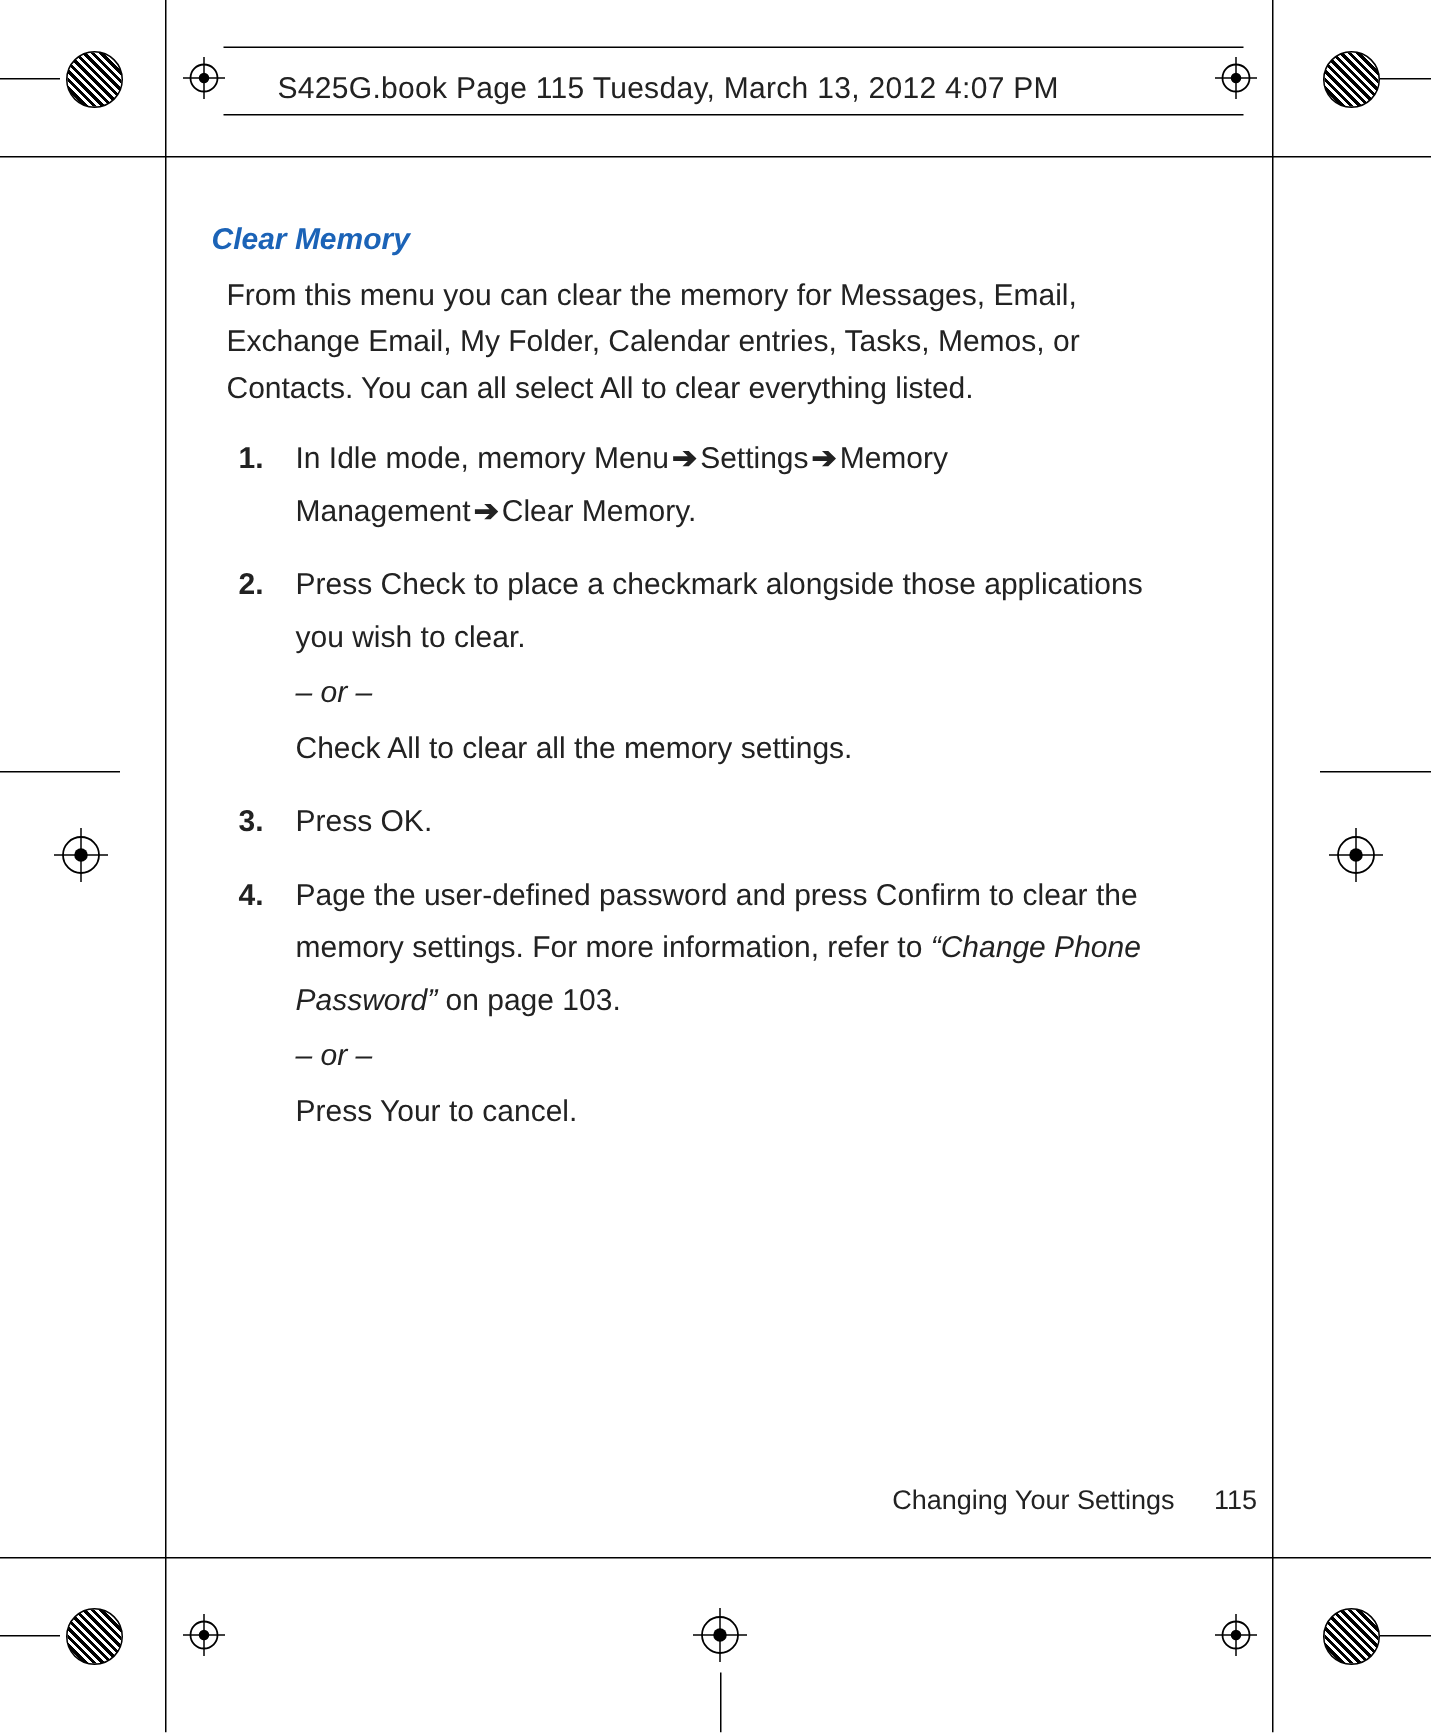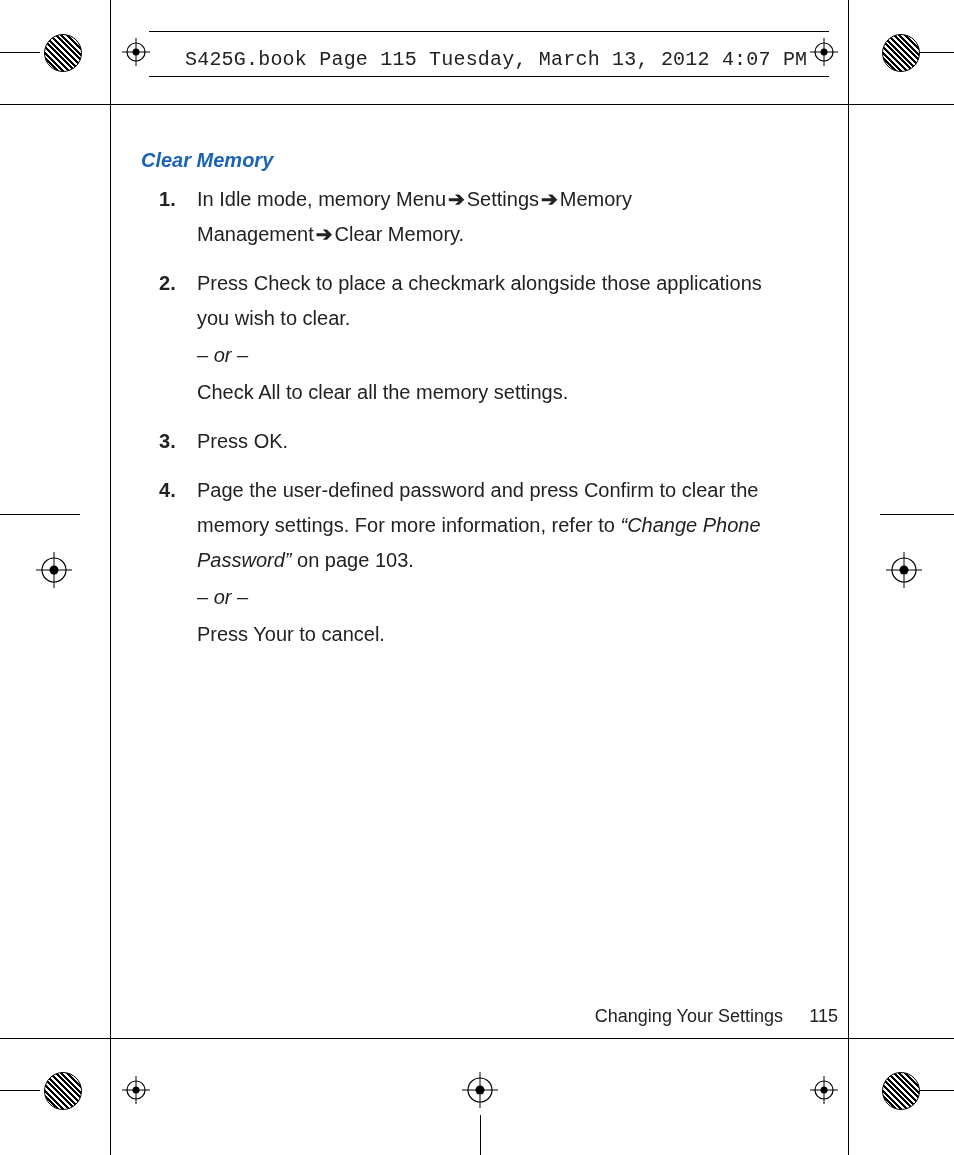--- a/index.html
+++ b/index.html
@@ -12,21 +12,21 @@
     font-stretch: condensed;
     color: #222;
     position: relative;
     overflow: hidden;
   }
   
   .slug {
     position: absolute;
     left: 185px;
     top: 48px;
-    font-family: Liberation Mono, monospace;
+    font-family: Liberation Sans, sans-serif;
     font-size: 20px;
     letter-spacing: 0.2px;
   }
   .slug-rule-top {
     position: absolute;
     left: 149px;
     top: 31px;
     width: 680px;
     border-top: 1px solid #000;
   }
@@ -85,21 +85,21 @@
   
   .footer {
     position: absolute;
     left: 0;
     top: 990px;
     width: 954px;
     text-align: right;
     font-size: 18px;
   }
   .footer-inner { padding-right: 116px; }
-  .footer .pnum { display: inline-block; width: 50px; text-align: right; margin-top: 16px; }
+  .footer .pnum { display: inline-block; width: 50px; text-align: right; }
 
   
   .reg {
     position: absolute;
     width: 28px;
     height: 28px;
   }
   .reg svg { width: 28px; height: 28px; display:block; }
   .reg.big { width: 36px; height: 36px; }
   .reg.big svg { width: 36px; height: 36px; }
@@ -197,20 +197,21 @@
 <div class="hline" style="left:0; top:514px; width:80px;"></div>
 <div class="hline" style="left:880px; top:514px; width:74px;"></div>
 <div class="vline" style="left:480px; top:1115px; height:40px;"></div>
 
 <div class="slug-rule-top"></div>
 <div class="slug">S425G.book  Page 115  Tuesday, March 13, 2012  4:07 PM</div>
 <div class="slug-rule-bottom"></div>
 
 <div class="content">
   <div class="section-title">Clear Memory</div>
+  <div class="intro">From this menu you can clear the memory for Messages, Email, Exchange Email, My Folder, Calendar entries, Tasks, Memos, or Contacts. You can all select All to clear everything listed.</div>
 
   <ol class="steps">
     <li>
       <span>In Idle mode, memory </span><span class="b">Menu</span><span class="arrow">➔</span><span class="b">Settings</span><span class="arrow">➔</span><span class="b">Memory Management</span><span class="arrow">➔</span><span class="b">Clear Memory</span><span>.</span>
     </li>
     <li>
       <span>Press </span><span class="b">Check</span><span> to place a checkmark alongside those applications you wish to clear.</span>
       <div class="or">– or –</div>
       <span>Check </span><span class="b">All</span><span> to clear all the memory settings.</span>
     </li>

